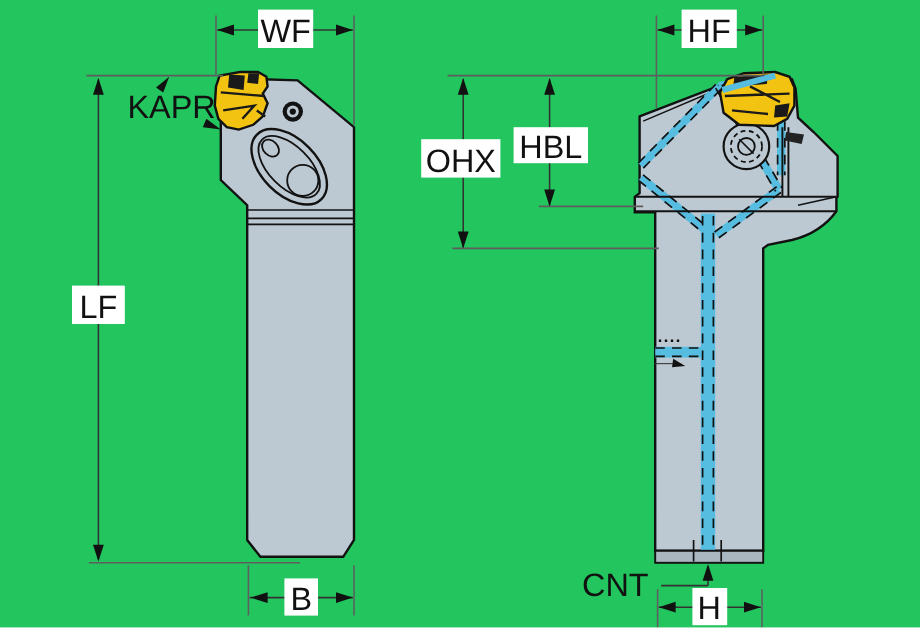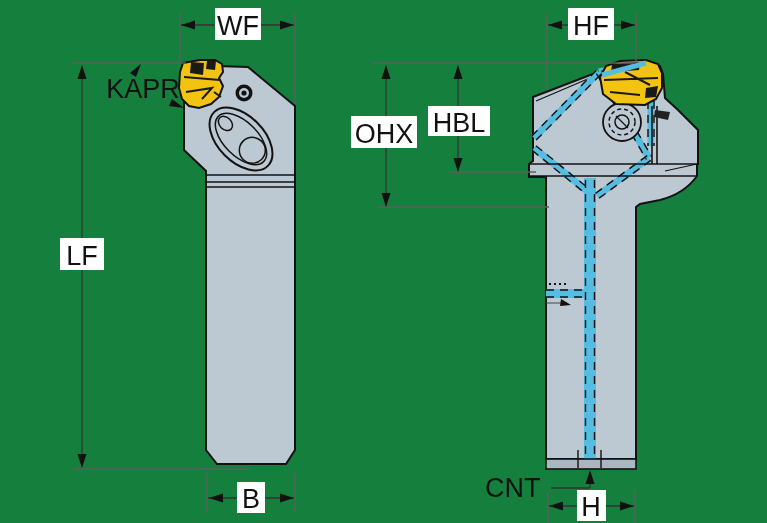--- a/index.html
+++ b/index.html
@@ -1,16 +1,16 @@
 <!DOCTYPE html>
 <html><head>
 <meta charset="utf-8">
 <style>
   html,body{margin:0;padding:0;background:#fff;}
-  #stage{position:relative;width:767px;height:523px;background:#15803d;overflow:hidden;
+  #stage{position:relative;width:767px;height:523px;background:#22c55e;overflow:hidden;
          font-family:"Liberation Sans","DejaVu Sans",sans-serif;}
   svg{display:block}
   .lbl{font-family:"Liberation Sans","DejaVu Sans",sans-serif;font-size:27px;fill:#111;}
   .dim{stroke:#333;stroke-width:1.3;fill:none;}
   .ext{stroke:#5e5e5e;stroke-width:1.3;fill:none;}
   .arrow{fill:#111;stroke:none;}
   .dashline{stroke:#111;stroke-width:1.4;fill:none;stroke-dasharray:8 6;}
 </style>
 </head>
 <body>

